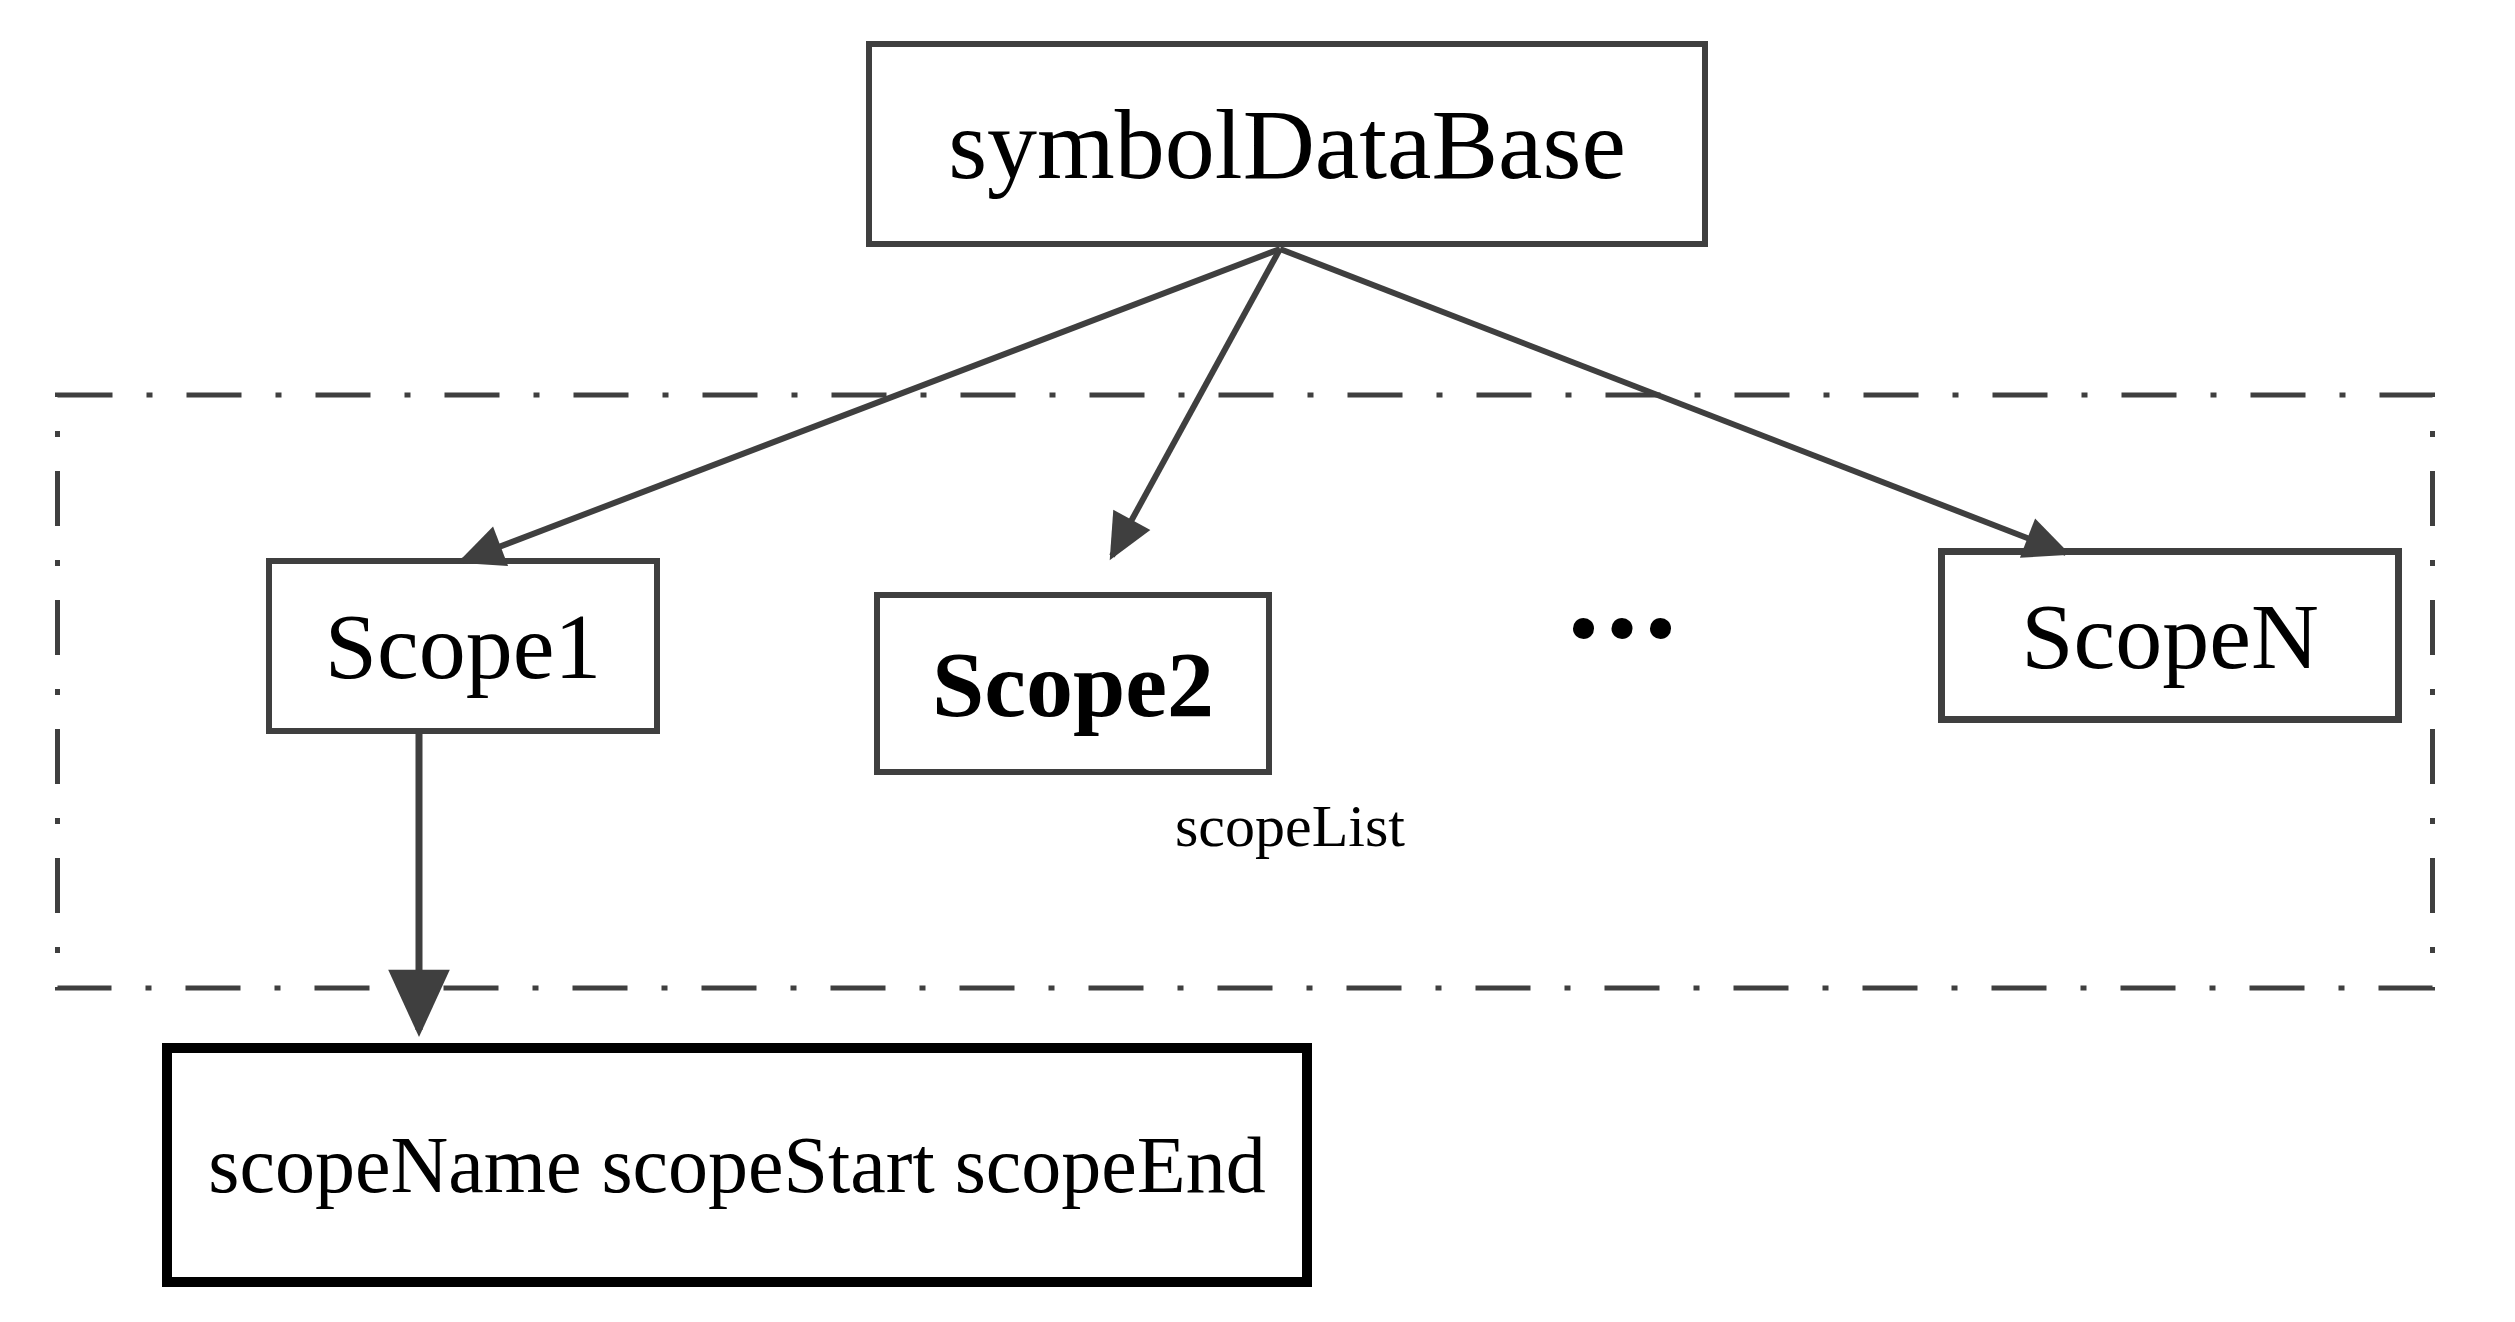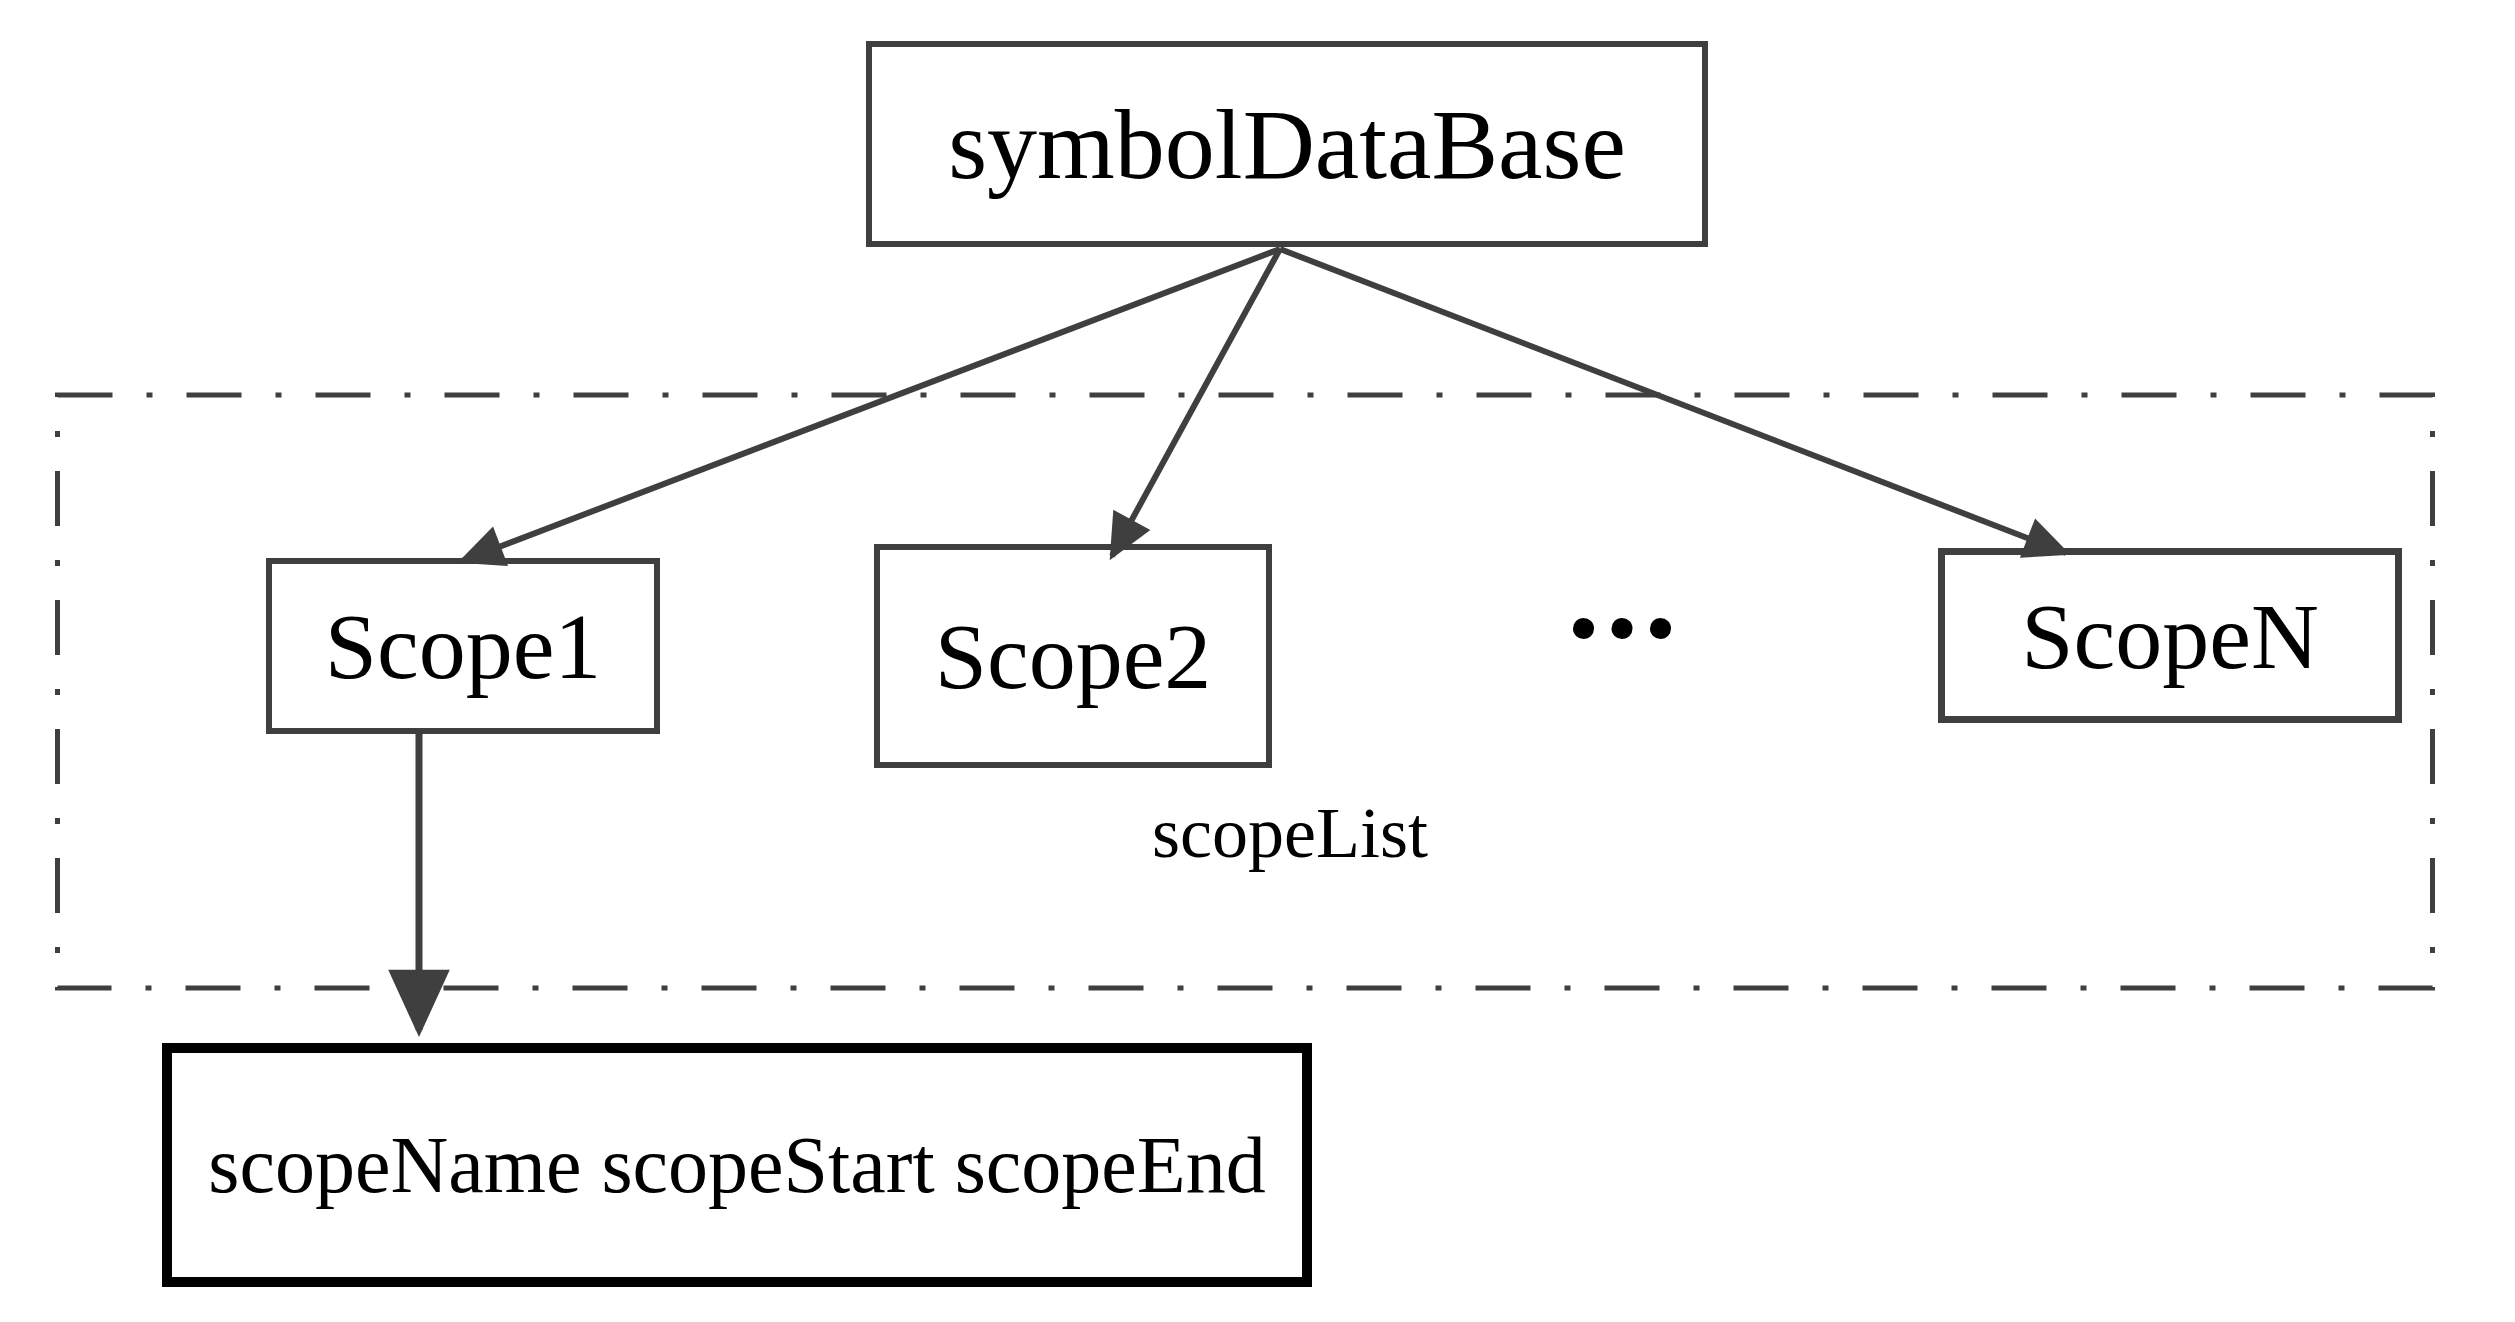--- a/index.html
+++ b/index.html
@@ -41,23 +41,24 @@
     width: 842px; height: 206px;
     font-size: 100px;
   }
   .node-scope1 {
     left: 222px; top: 558px;
     width: 394px; height: 176px;
     font-size: 94px;
     margin-left: 44px;
   }
   .node-scope2 {
-    left: 874px; top: 544px;
-    width: 398px; height: 224px;
+    left: 874px; top: 592px;
+    width: 398px; height: 183px;
     font-size: 94px;
+    font-weight: bold;
   }
   .node-scopen {
     left: 1938px; top: 548px;
     width: 464px; height: 175px;
     border-width: 7px;
     font-size: 94px;
   }
   .node-detail {
     left: 162px; top: 1043px;
     width: 1150px; height: 244px;
@@ -74,21 +75,21 @@
   }
   .float-label {
     position: absolute;
     text-align: center;
     z-index: 1;
     white-space: nowrap;
   }
   .scopelist-label {
     left: 1040px; top: 792px;
     width: 500px;
-    font-size: 72px;
+    font-size: 60px;
   }
   .scopes-ellipsis {
     left: 1550px; top: 518px;
     width: 150px;
     font-size: 130px;
     font-weight: bold;
     letter-spacing: 6px;
   }
 </style>
 </head>

